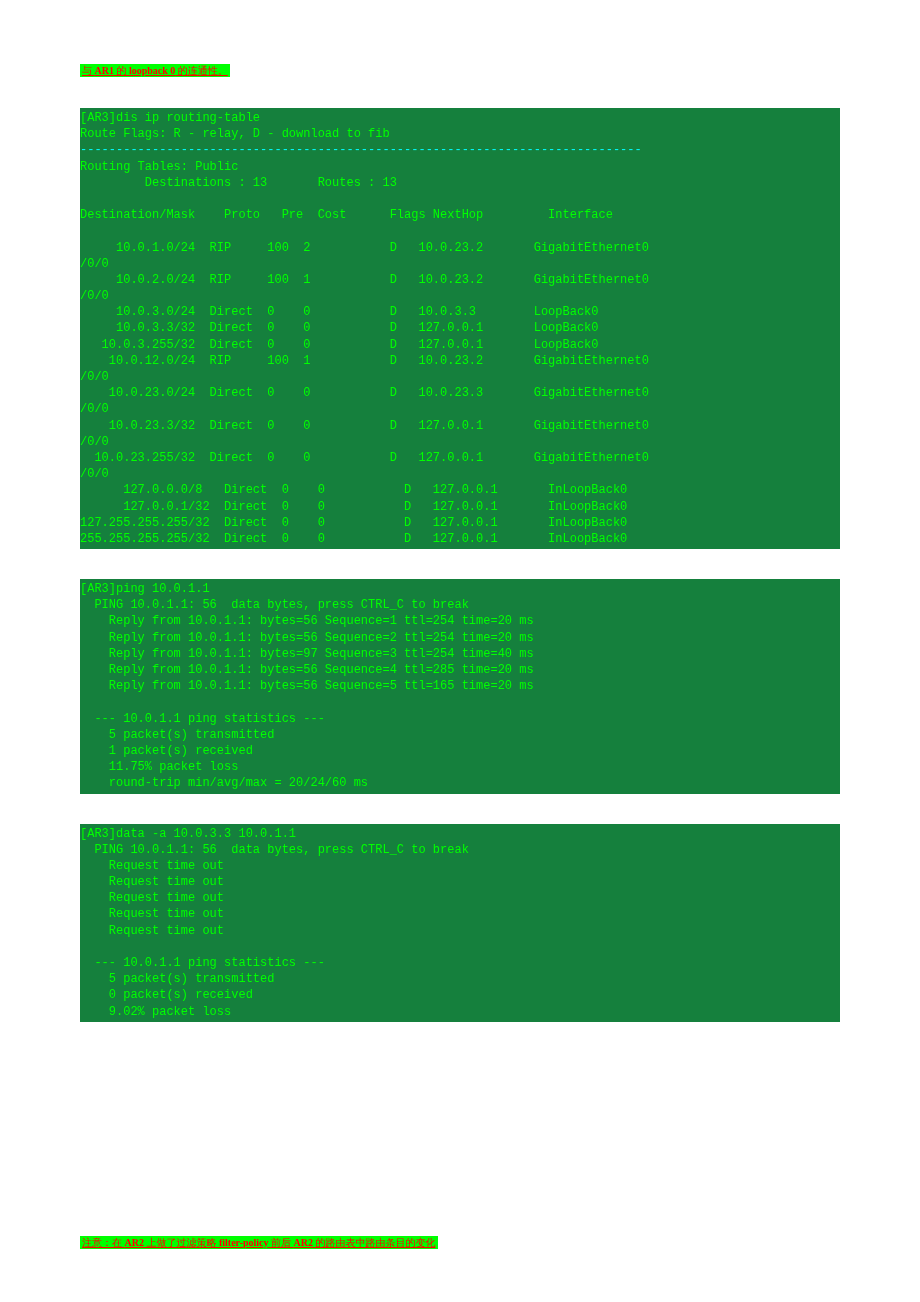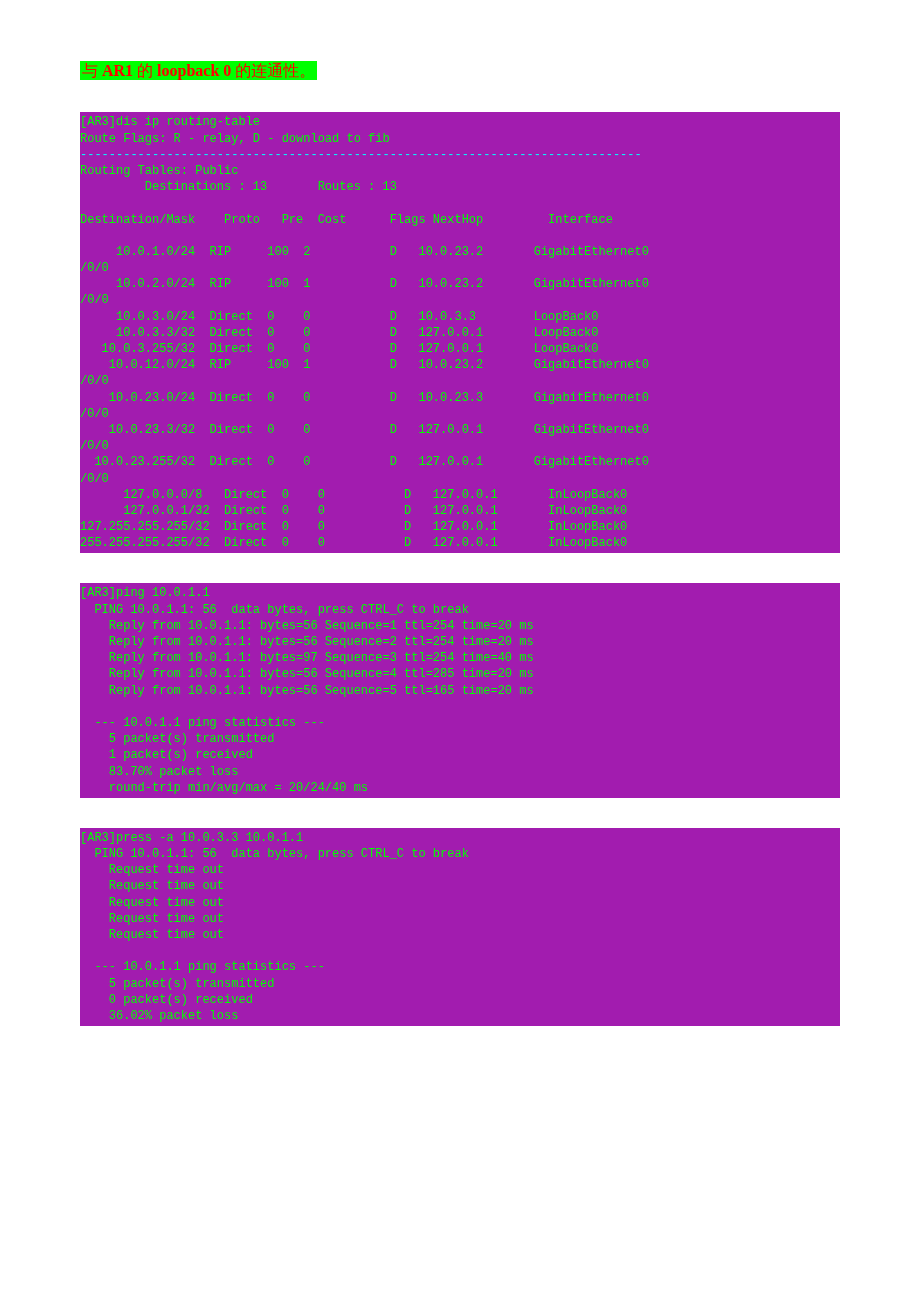--- a/index.html
+++ b/index.html
@@ -8,31 +8,32 @@
     background: #ffffff;
     font-family: "SimSun", "Songti SC", serif;
     width: 920px;
   }
   .page {
     padding: 60px 80px 60px 80px;
   }
   .highlight {
     background: #00ff00;
     color: #ff0000;
-    font-size: 16px;
+    font-size: 10px;
     display: inline;
     line-height: 1.4;
     padding: 1px 2px;
     margin-bottom: 40px;
+    text-decoration: underline;
   }
   .highlight .bold {
     font-weight: bold;
   }
   .terminal {
-    background: #a21caf;
+    background: #15803d;
     color: #00ff00;
     font-family: "Courier New", monospace;
     font-size: 12px;
     line-height: 1.35;
     white-space: pre;
     padding: 2px 0;
     margin: 30px 0 10px 0;
     overflow: hidden;
   }
   .terminal .cyan { color: #00ffff; }
@@ -77,32 +78,33 @@
 <span>  PING 10.0.1.1: 56  data bytes, press CTRL_C to break</span>
 <span>    Reply from 10.0.1.1: bytes=56 Sequence=1 ttl=254 time=20 ms</span>
 <span>    Reply from 10.0.1.1: bytes=56 Sequence=2 ttl=254 time=20 ms</span>
 <span>    Reply from 10.0.1.1: bytes=97 Sequence=3 ttl=254 time=40 ms</span>
 <span>    Reply from 10.0.1.1: bytes=56 Sequence=4 ttl=285 time=20 ms</span>
 <span>    Reply from 10.0.1.1: bytes=56 Sequence=5 ttl=165 time=20 ms</span>
 
 <span>  --- 10.0.1.1 ping statistics ---</span>
 <span>    5 packet(s) transmitted</span>
 <span>    1 packet(s) received</span>
-<span>    83.70% packet loss</span>
-<span>    round-trip min/avg/max = 20/24/40 ms</span></div>
+<span>    11.75% packet loss</span>
+<span>    round-trip min/avg/max = 20/24/60 ms</span></div>
 
-  <div class="terminal"><span>[AR3]press -a 10.0.3.3 10.0.1.1</span>
+  <div class="terminal"><span>[AR3]data -a 10.0.3.3 10.0.1.1</span>
 <span>  PING 10.0.1.1: 56  data bytes, press CTRL_C to break</span>
 <span>    Request time out</span>
 <span>    Request time out</span>
 <span>    Request time out</span>
 <span>    Request time out</span>
 <span>    Request time out</span>
 
 <span>  --- 10.0.1.1 ping statistics ---</span>
 <span>    5 packet(s) transmitted</span>
 <span>    0 packet(s) received</span>
-<span>    36.02% packet loss</span></div>
+<span>    9.02% packet loss</span></div>
 
   <div class="spacer-lg"></div>
 
+  <span class="highlight"><span>注意：在 </span><span class="bold">AR2</span><span> 上做了过滤策略 </span><span class="bold">filter-policy</span><span> 前后 </span><span class="bold">AR2</span><span> 的路由表中路由条目的变化</span></span>
 
 </div>
 
 </body></html>

